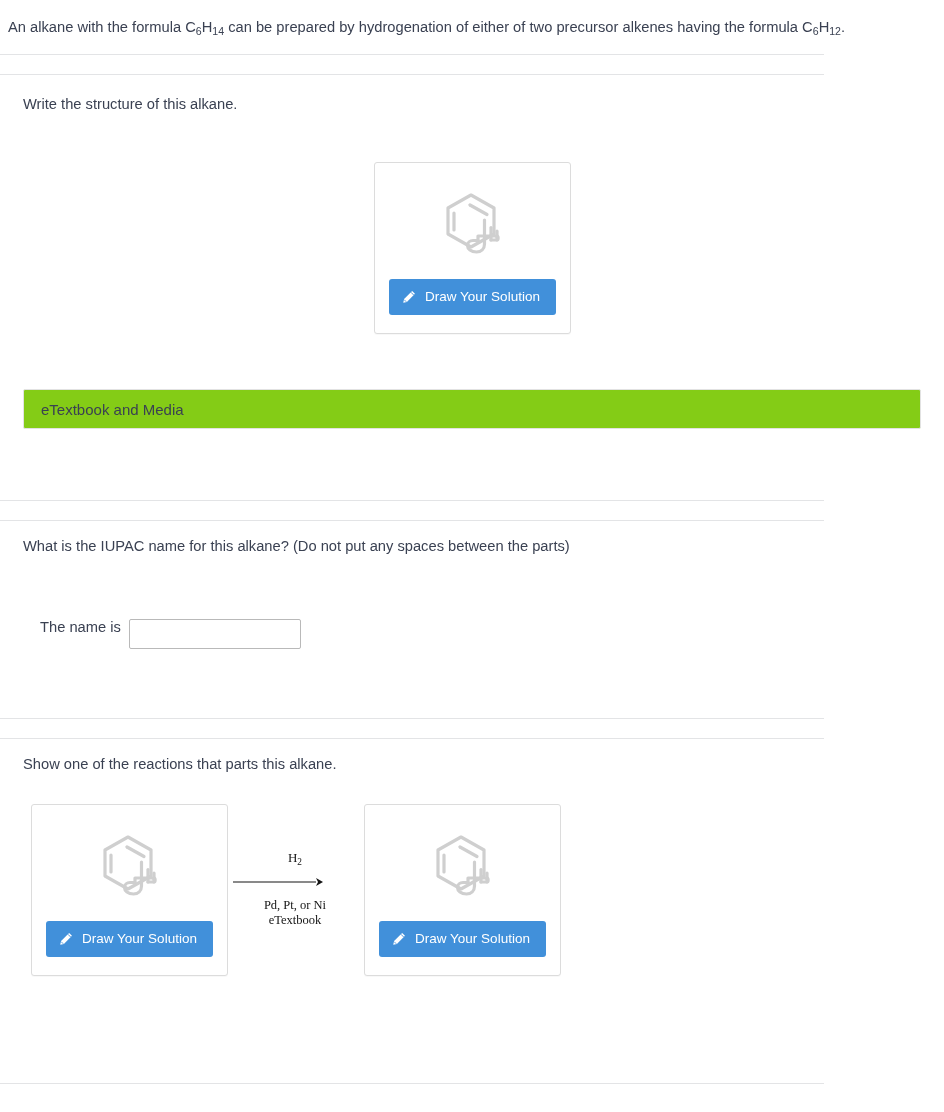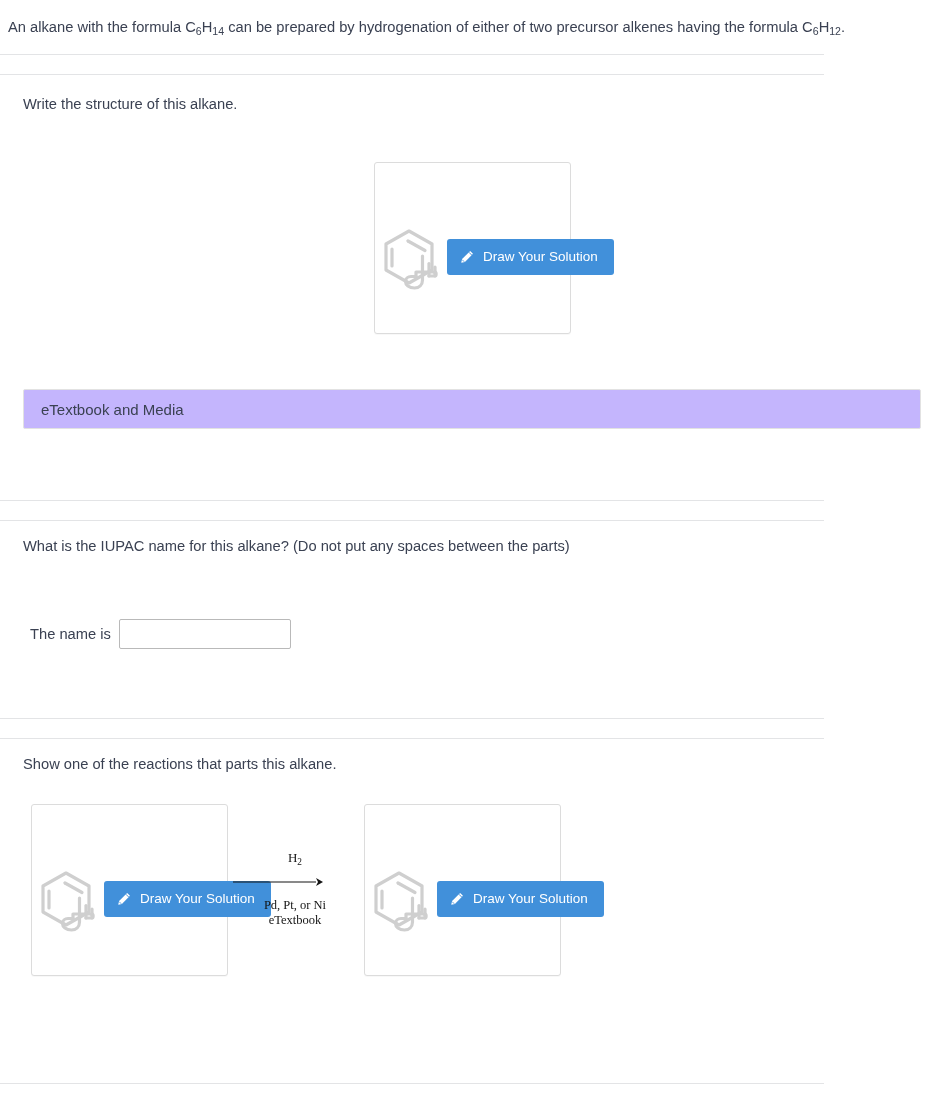--- a/index.html
+++ b/index.html
@@ -67,21 +67,21 @@
     align-items: flex-start;
   }
   .draw-card {
     box-sizing: border-box;
     width: 197px;
     height: 172px;
     border: 1px solid #dcdcdc;
     border-radius: 3px;
     background: #ffffff;
     display: flex;
-    flex-direction: row;
+    flex-direction: column;
     align-items: center;
     justify-content: flex-start;
     box-shadow: 0 1px 1px rgba(0,0,0,0.03);
   }
   .draw-icon {
     margin-top: 26px;
     width: 72px;
     height: 72px;
     display: block;
   }
@@ -107,36 +107,35 @@
     display: inline-block;
     flex: 0 0 auto;
   }
 
   
   .etextbook {
     box-sizing: border-box;
     margin: 0 0 0 23px;
     width: 898px;
     height: 40px;
-    background: #c4b5fd;
+    background: #84cc16;
     border: 1px solid #e2e2e2;
     border-radius: 2px;
     display: flex;
     align-items: center;
     padding-left: 17px;
     font-size: 15px;
     color: #3a4152;
     cursor: pointer;
   }
 
   
   .answer-row {
     display: flex;
-    align-items: center;
-    padding-left: 30px;
+    padding-left: 40px;
     gap: 8px;
   }
   .answer-label {
     font-size: 14.7px;
     color: #3a4152;
   }
   .answer-input {
     box-sizing: border-box;
     width: 172px;
     height: 30px;

